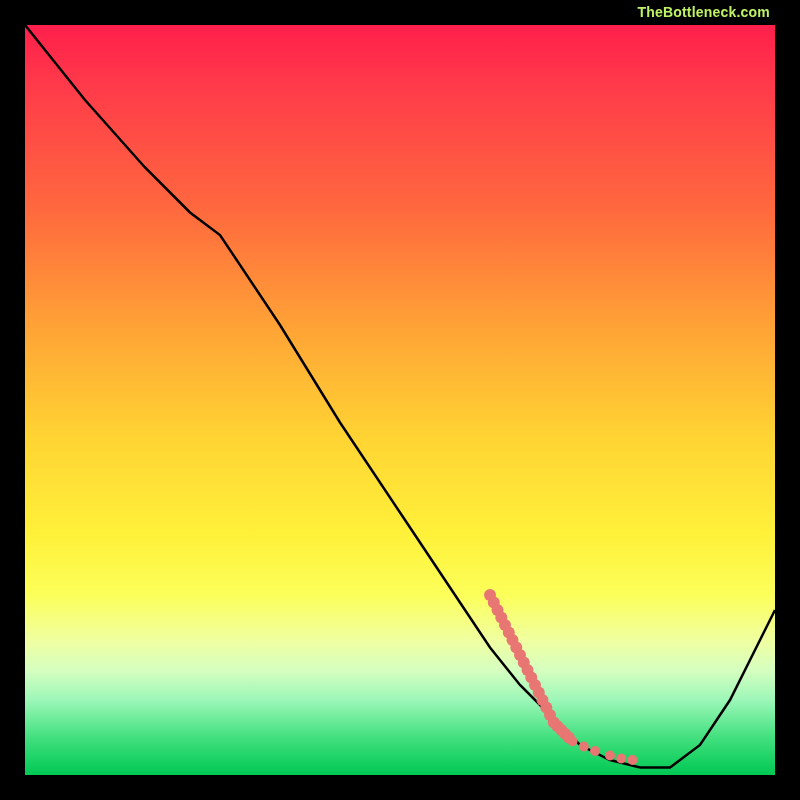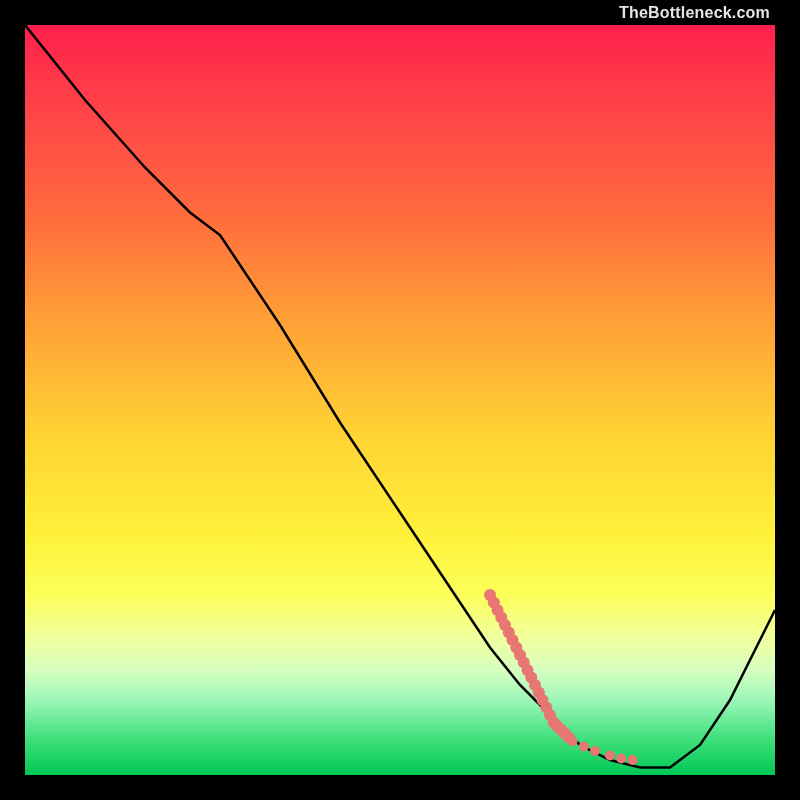--- a/index.html
+++ b/index.html
@@ -39,22 +39,22 @@
       #d6ffc0 86%,
       #9cf7b8 90%,
       #42e07e 95%,
       #00c853 100%
     );
   }
   .watermark {
     position: absolute;
     top: 4px;
     right: 30px;
-    color: #e5e5e5;
-    font-size: 16px;
+    color: #bef264;
+    font-size: 14px;
     font-weight: 600;
     letter-spacing: 0.2px;
     user-select: none;
   }
   svg.curve {
     position: absolute;
     left: 0;
     top: 0;
   }
   

